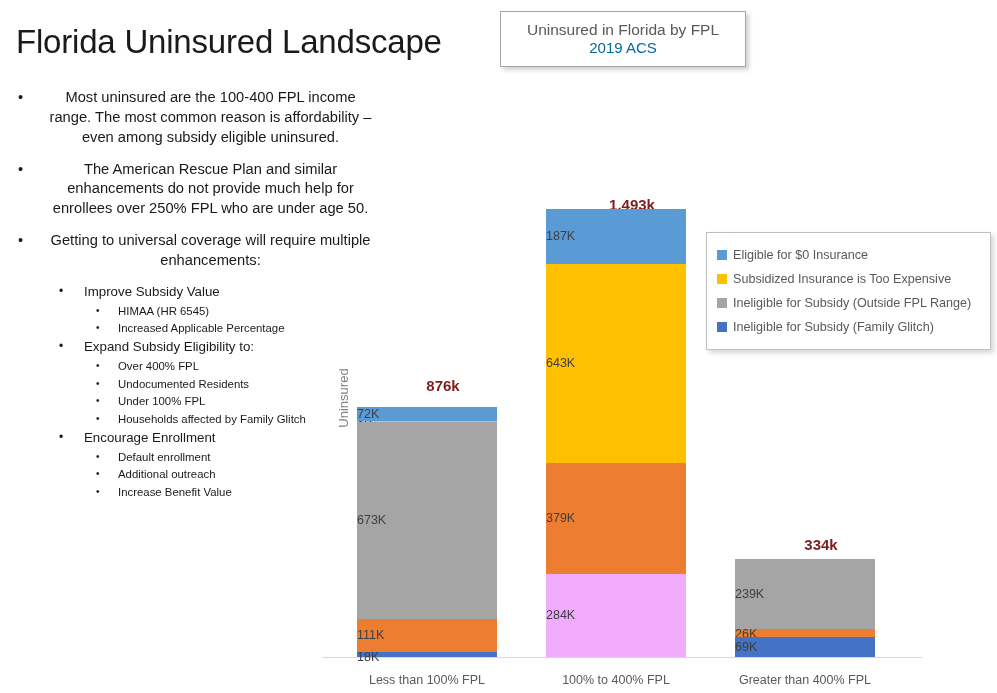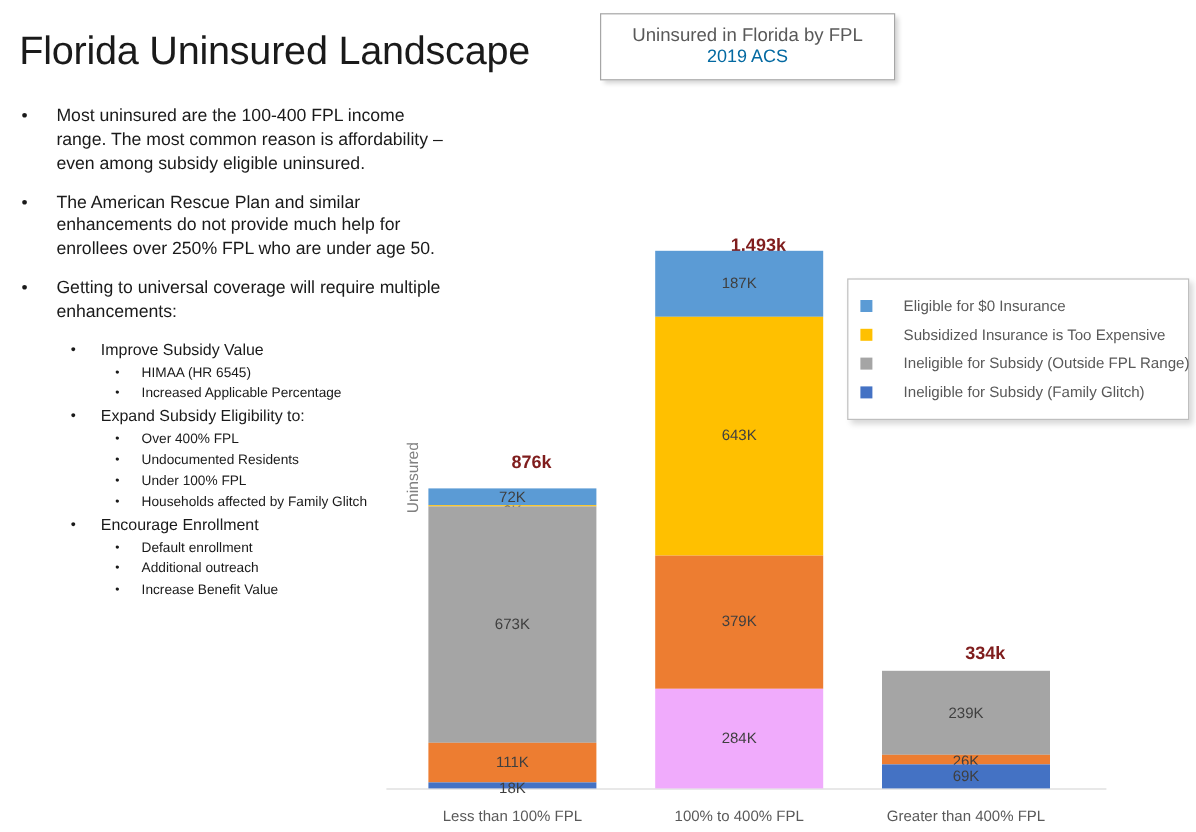--- a/index.html
+++ b/index.html
@@ -40,20 +40,21 @@
     align-items: flex-start;
   }
   .b-dot {
     flex: 0 0 auto;
     color: #1a1a1a;
     line-height: 1.35;
   }
   .b-txt {
     color: #1a1a1a;
     line-height: 1.35;
+    text-align: center;
   }
 
   
   .lvl1 { margin-bottom: 12px; }
   .lvl1 .b-dot { width: 29px; font-size: 14.5px; padding-left: 4px; }
   .lvl1 .b-txt { font-size: 14.7px; }
 
   
   .lvl2 { margin-bottom: 3px; }
   .lvl2 .b-dot { width: 25px; font-size: 12px; padding-left: 45px; }
@@ -130,21 +131,20 @@
     position: absolute;
     bottom: 0;
     left: 0;
     width: 140px;
   }
   .seg {
     width: 140px;
     box-sizing: border-box;
     display: flex;
     align-items: center;
-    justify-content: center;
     overflow: visible;
     position: relative;
   }
   .seg span {
     font-size: 12.5px;
     color: #3f3f3f;
     white-space: nowrap;
     line-height: 1;
   }
   .cat-label {
@@ -167,21 +167,20 @@
     border: 1px solid #bfbfbf;
     background: #ffffff;
     box-shadow: 3px 3px 5px rgba(0,0,0,0.16);
     padding: 10px 0 10px 10px;
     box-sizing: border-box;
   }
   .leg-row {
     display: flex;
     align-items: center;
     height: 24px;
-    gap: 20px;
   }
   .leg-sw {
     width: 10px;
     height: 10px;
     flex: 0 0 auto;
     margin-right: 6px;
   }
   .leg-txt {
     font-size: 12.6px;
     color: #595959;

